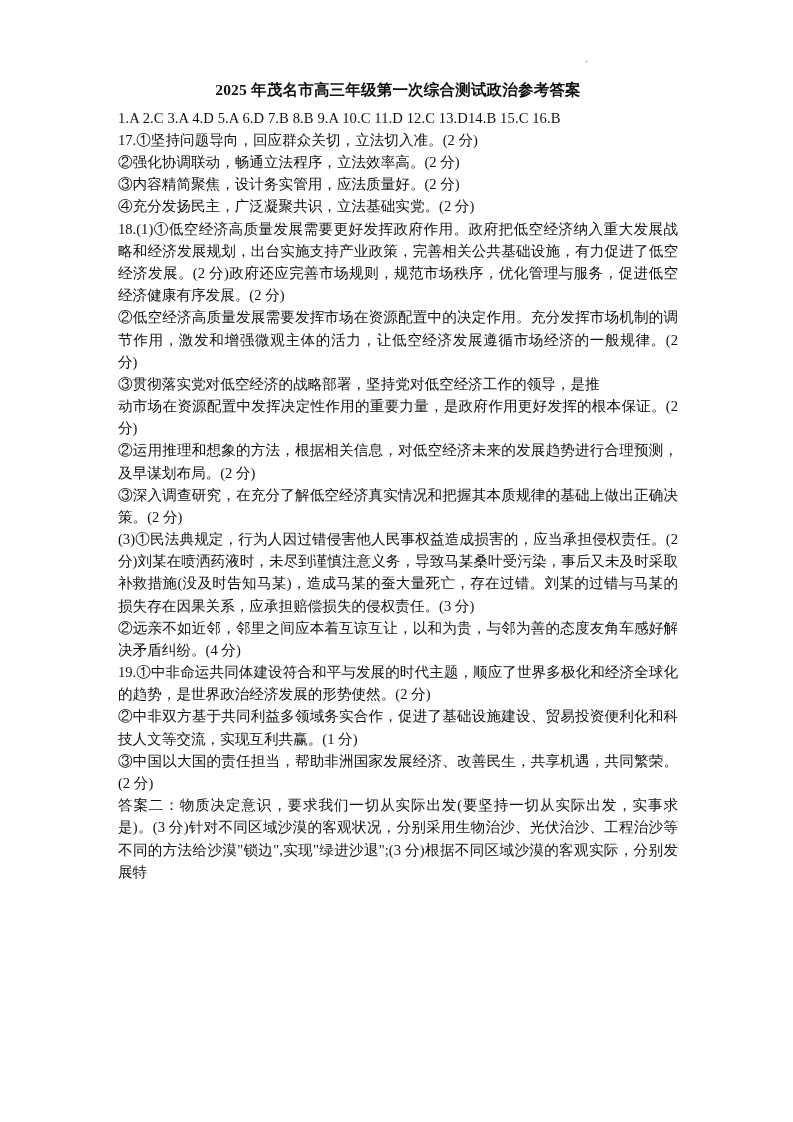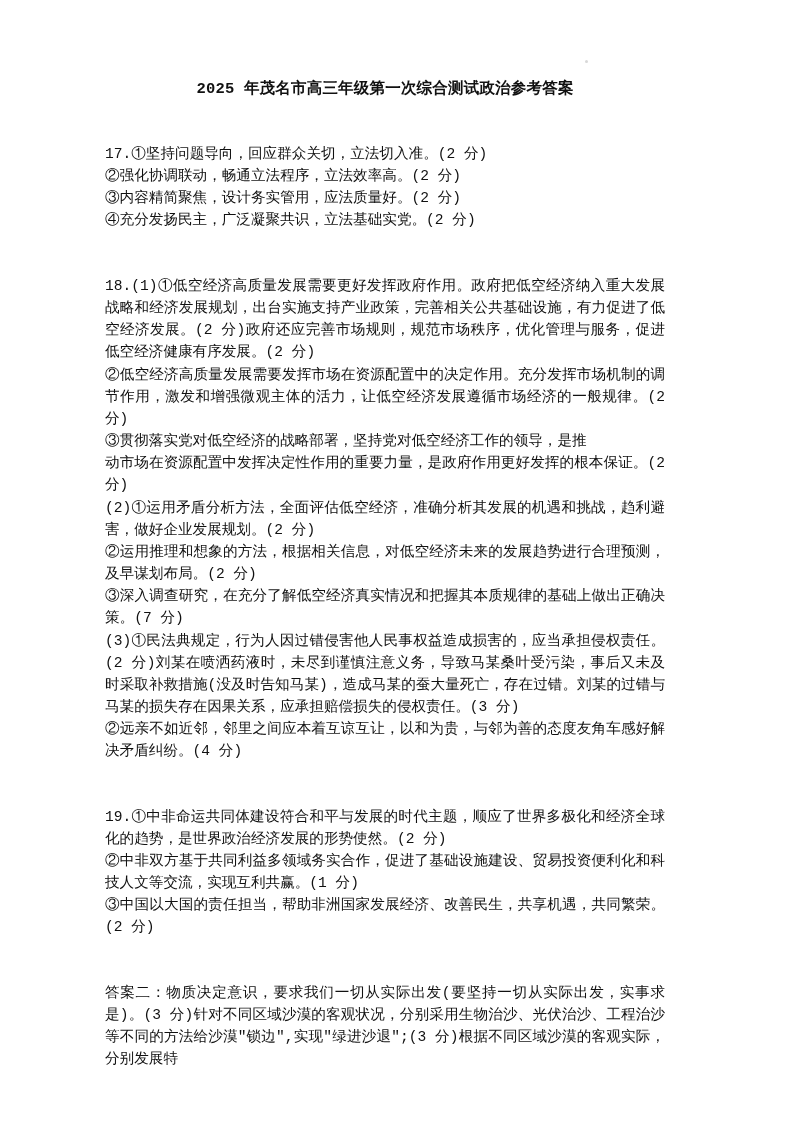--- a/index.html
+++ b/index.html
@@ -17,24 +17,23 @@
   }
   .page {
     position: absolute;
     left: 0; top: 0;
     width: 793px;
     height: 1122px;
     background: #fff;
   }
   .content {
     position: absolute;
-    left: 105px;
+    left: 118px;
     top: 78px;
     width: 560px;
-    font-family: Liberation Mono, monospace;
   }
   .doc-title {
     text-align: center;
     font-size: 15.5px;
     font-weight: bold;
     letter-spacing: 0.2px;
     margin: 0 0 7px 0;
     line-height: 1.5;
   }
   .para {
@@ -49,57 +48,56 @@
     line-height: 1.5;
   }
   .ans-row {
     font-size: 14.6px;
     line-height: 1.5;
     margin: 0;
     letter-spacing: 0.1px;
   }
   .blk {
     margin-bottom: 0px;
-    margin-top: 43px;
   }
   .faint-mark {
     position: absolute;
     left: 585px;
     top: 60px;
     width: 3px;
     height: 3px;
     background: #d8d8d8;
     border-radius: 50%;
   }
 </style>
 </head>
 <body>
 
 <div class="page">
   <div class="faint-mark"></div>
   <div class="content">
 
     <div class="doc-title">2025 年茂名市高三年级第一次综合测试政治参考答案</div>
 
+    <div class="ans-row">1.A 2.C 3.A 4.D 5.A 6.D 7.B 8.B 9.A 10.C 11.D 12.C 13.D14.B 15.C 16.B</div>
 
     <div class="blk">
       <p class="para tight">17.①坚持问题导向，回应群众关切，立法切入准。(2 分)</p>
       <p class="para tight">②强化协调联动，畅通立法程序，立法效率高。(2 分)</p>
       <p class="para tight">③内容精简聚焦，设计务实管用，应法质量好。(2 分)</p>
       <p class="para tight">④充分发扬民主，广泛凝聚共识，立法基础实党。(2 分)</p>
     </div>
 
     <div class="blk">
       <p class="para">18.(1)①低空经济高质量发展需要更好发挥政府作用。政府把低空经济纳入重大发展战略和经济发展规划，出台实施支持产业政策，完善相关公共基础设施，有力促进了低空经济发展。(2 分)政府还应完善市场规则，规范市场秩序，优化管理与服务，促进低空经济健康有序发展。(2 分)</p>
       <p class="para">②低空经济高质量发展需要发挥市场在资源配置中的决定作用。充分发挥市场机制的调节作用，激发和增强微观主体的活力，让低空经济发展遵循市场经济的一般规律。(2 分)</p>
       <p class="para">③贯彻落实党对低空经济的战略部署，坚持党对低空经济工作的领导，是推</p>
       <p class="para">动市场在资源配置中发挥决定性作用的重要力量，是政府作用更好发挥的根本保证。(2 分)</p>
-      <p class="para">(2)①运用矛盾分析方法，全面评估低空经济，准确分析其发展的机遇和挑战，趋利避害，做好企业发展规划。(2 分)</p>
       <p class="para">②运用推理和想象的方法，根据相关信息，对低空经济未来的发展趋势进行合理预测，及早谋划布局。(2 分)</p>
-      <p class="para">③深入调查研究，在充分了解低空经济真实情况和把握其本质规律的基础上做出正确决策。(7 分)</p>
+      <p class="para">③深入调查研究，在充分了解低空经济真实情况和把握其本质规律的基础上做出正确决策。(2 分)</p>
       <p class="para">(3)①民法典规定，行为人因过错侵害他人民事权益造成损害的，应当承担侵权责任。(2 分)刘某在喷洒药液时，未尽到谨慎注意义务，导致马某桑叶受污染，事后又未及时采取补救措施(没及时告知马某)，造成马某的蚕大量死亡，存在过错。刘某的过错与马某的损失存在因果关系，应承担赔偿损失的侵权责任。(3 分)</p>
       <p class="para">②远亲不如近邻，邻里之间应本着互谅互让，以和为贵，与邻为善的态度友角车感好解决矛盾纠纷。(4 分)</p>
     </div>
 
     <div class="blk">
       <p class="para">19.①中非命运共同体建设符合和平与发展的时代主题，顺应了世界多极化和经济全球化的趋势，是世界政治经济发展的形势使然。(2 分)</p>
       <p class="para">②中非双方基于共同利益多领域务实合作，促进了基础设施建设、贸易投资便利化和科技人文等交流，实现互利共赢。(1 分)</p>
       <p class="para">③中国以大国的责任担当，帮助非洲国家发展经济、改善民生，共享机遇，共同繁荣。(2 分)</p>
     </div>
 

